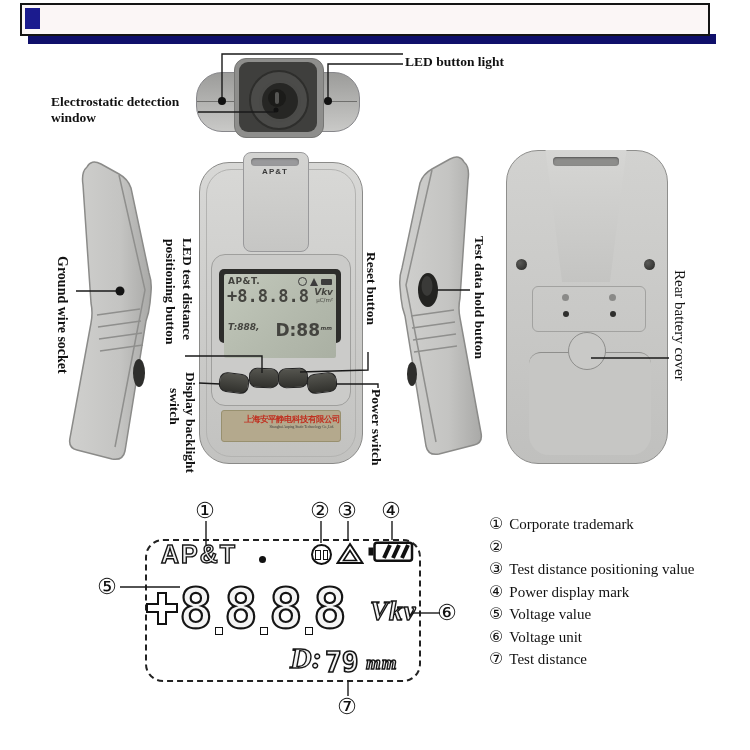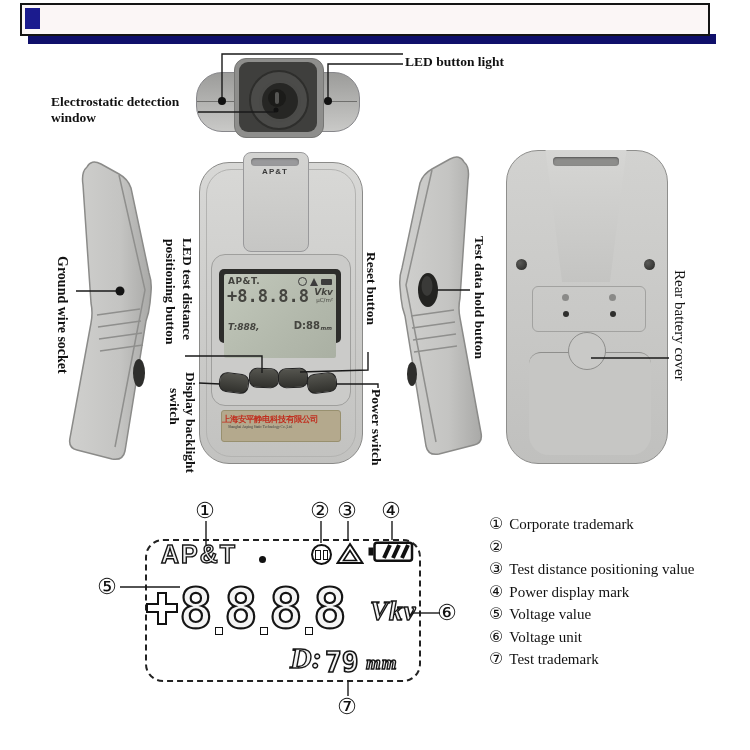--- a/index.html
+++ b/index.html
@@ -51,26 +51,26 @@
   .ml-icons{position:absolute;right:0;top:1px;display:flex;gap:3px;align-items:center;}
   .ml-circ{width:7px;height:7px;border:1.2px solid #3c3c3c;border-radius:50%;}
   .ml-tri{width:0;height:0;border-left:4.5px solid transparent;border-right:4.5px solid transparent;border-bottom:8px solid #3c3c3c;}
   .ml-batt{width:11px;height:6px;background:#3c3c3c;border-radius:1px;}
   .ml-val{position:absolute;left:3px;top:12px;font-family:"DejaVu Sans Mono",monospace;font-weight:bold;font-size:17px;letter-spacing:0;}
   .ml-unit{position:absolute;right:3px;top:14px;text-align:right;line-height:8px;}
   .ml-unit .u1{font-style:italic;font-weight:bold;font-size:9px;display:block;}
   .ml-unit .u2{font-size:5.5px;display:block;}
   .ml-row3{position:absolute;left:4px;top:48px;width:104px;font-weight:bold;font-size:9px;}
   .ml-temp{position:absolute;left:0;top:0;font-style:italic;}
-  .ml-dist{position:absolute;right:12px;top:-2px;font-size:10px;}
+  .ml-dist{position:absolute;right:12px;top:-2px;font-size:17px;}
   .ml-dist-u{position:absolute;right:0;top:3px;font-size:5.5px;font-style:italic;}
   .fr-btn{width:28px;height:18px;border-radius:8px;background:linear-gradient(#55554f,#31312d);
           border:1px solid #222;z-index:4;}
   .fr-plate{left:221px;top:410px;width:118px;height:30px;border-radius:3px;background:#b4a98d;
-            border:1px solid #98906f;z-index:3;text-align:left;overflow:hidden;}
+            border:1px solid #98906f;z-index:3;text-align:right;overflow:hidden;}
   .fr-plate-cn{margin-top:3px;font-size:8.5px;line-height:10px;color:#c03020;font-weight:bold;letter-spacing:-.5px;white-space:nowrap;}
   .fr-plate-en{font-size:4px;line-height:6px;color:#3b3b3b;transform:scale(.9);white-space:nowrap;}
 
   
   .bk-body{left:506px;top:150px;width:160px;height:312px;border-radius:32px;
            background:linear-gradient(#d2d2d0,#c0c0be);border:1.5px solid #8e8e8c;z-index:1;}
   .bk-clip{left:540px;top:150px;width:92px;height:132px;
            clip-path:polygon(6% 0,94% 0,76% 100%,24% 100%);
            background:linear-gradient(#d6d6d4,#c4c4c2);z-index:2;}
   .bk-clip-slot{left:553px;top:157px;width:66px;height:9px;border-radius:4px;background:#8d8d8b;
@@ -283,21 +283,21 @@
     <div class="legend-item">
         <span class="legend-num">⑤</span>
         <span class="legend-label">Voltage value</span>
       </div>
     <div class="legend-item">
         <span class="legend-num">⑥</span>
         <span class="legend-label">Voltage unit</span>
       </div>
     <div class="legend-item">
         <span class="legend-num">⑦</span>
-        <span class="legend-label">Test trademark</span>
+        <span class="legend-label">Test distance</span>
       </div>
   </div>
 
   <svg class="abs overlay" width="750" height="750" viewBox="0 0 750 750">
     <g stroke="#1a1a1a" stroke-width="1.4" fill="none">
       <path d="M222,101 L222,54 L403,54"></path>
       <path d="M328,101 L328,64 L403,64"></path>
       <path d="M198,112 L275,112"></path>
       <path d="M76,291 L116,291"></path>
       <path d="M185,356 L262,356 L262,373"></path>

